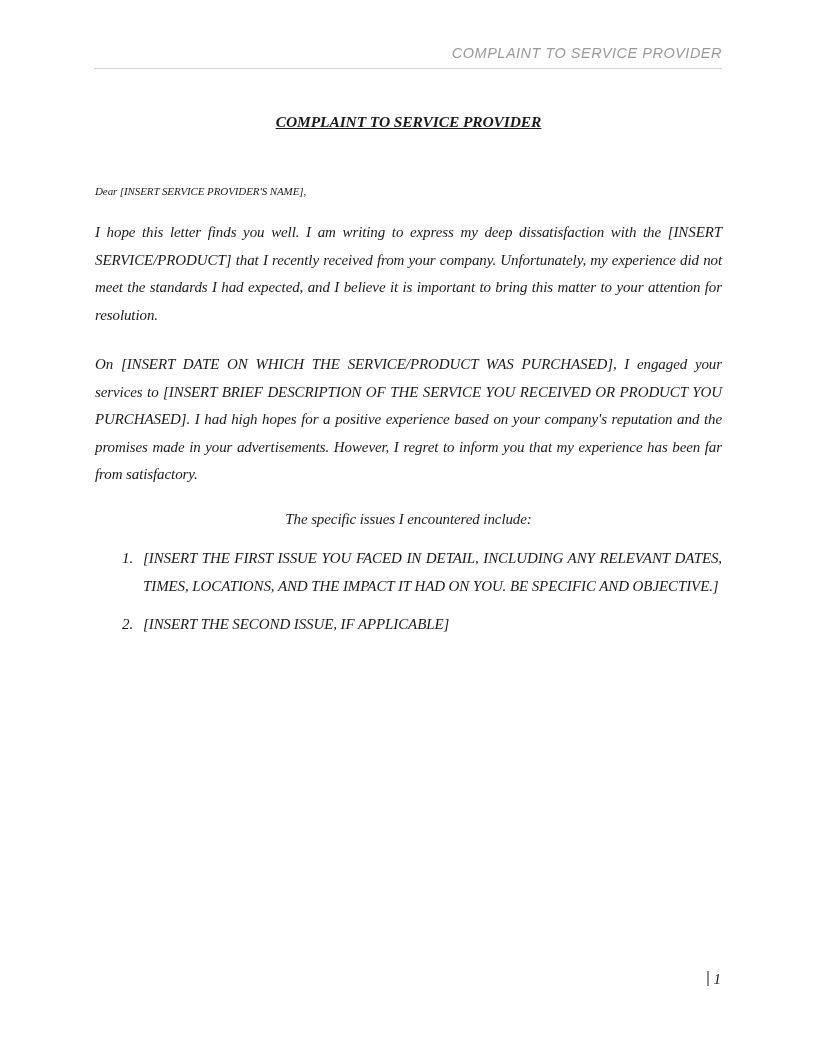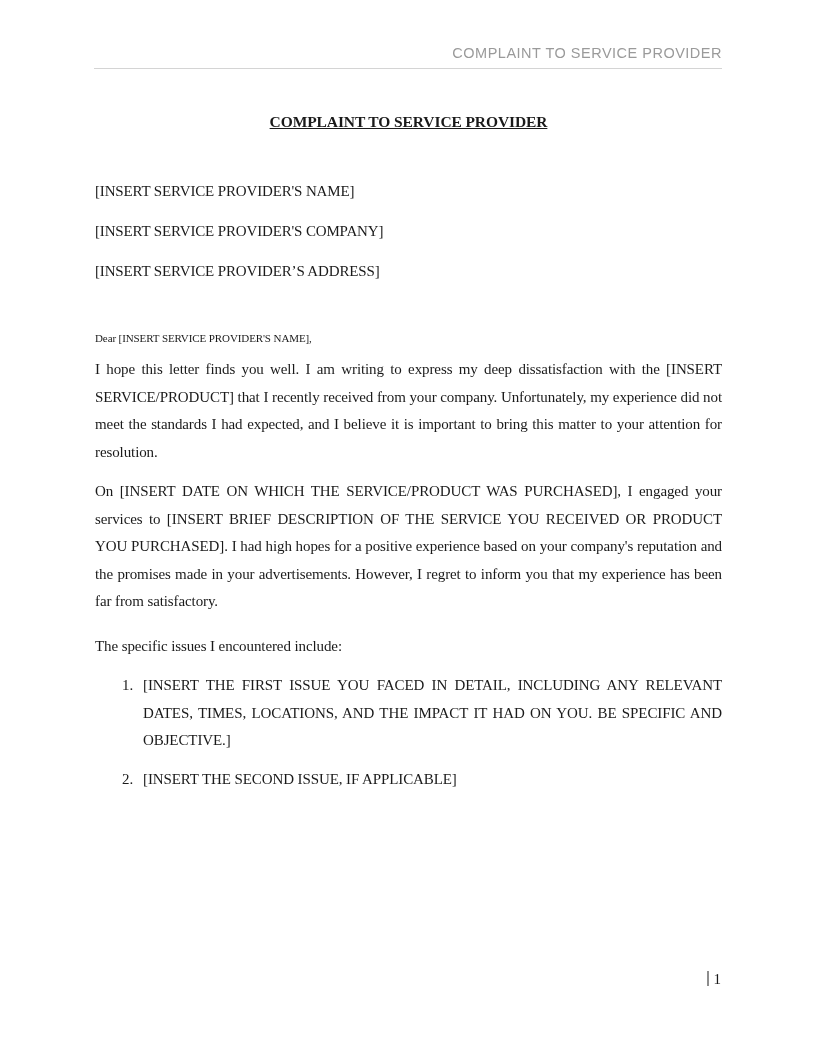--- a/index.html
+++ b/index.html
@@ -10,20 +10,21 @@
   }
 
   .page {
     position: relative;
     width: 816px;
     height: 1056px;
     background: #ffffff;
     overflow: hidden;
     font-family: "Liberation Serif", "DejaVu Serif", serif;
     color: #1a1a1a;
+    font-style: italic;
   }
 
   
   .doc-header {
     position: absolute;
     left: 94px;
     top: 44px;
     width: 628px;
     text-align: right;
   }
@@ -87,32 +88,33 @@
   }
 
   .salutation {
     margin: 53px 0 0 0;
     font-size: 11px;
     line-height: 1.1;
     letter-spacing: -0.1px;
   }
 
   .body-par {
-    margin: 12px 0 0 0;
+    margin: 22px 0 0 0;
     font-size: 15px;
     line-height: 27.5px;
     text-align: justify;
     letter-spacing: -0.1px;
   }
 
   .lead-in {
     margin: 17px 0 0 0;
     font-size: 15px;
     line-height: 27.5px;
     letter-spacing: -0.1px;
+    text-align: center;
   }
 
   ol.issues {
     margin: 12px 0 8px 0;
     padding: 0 0 0 48px;
     list-style: none;
     counter-reset: issue;
   }
 
   ol.issues > li {
@@ -169,25 +171,20 @@
 
   <div class="doc-header">
     <span class="header-text">COMPLAINT TO SERVICE PROVIDER</span>
   </div>
   <div class="header-rule"></div>
 
   <div class="content">
 
     <h1 class="doc-title">COMPLAINT TO SERVICE PROVIDER</h1>
 
-    <div class="recipient-block">
-      <p class="recipient-line">[INSERT SERVICE PROVIDER'S NAME]</p>
-      <p class="recipient-line">[INSERT  SERVICE PROVIDER'S COMPANY]</p>
-      <p class="recipient-line">[INSERT SERVICE PROVIDER’S ADDRESS]</p>
-    </div>
 
 
     <p class="salutation">Dear [INSERT SERVICE PROVIDER'S NAME],</p>
 
     <p class="body-par">I hope this letter finds you well. I am writing to express my deep dissatisfaction with the [INSERT SERVICE/PRODUCT] that I recently received from your company. Unfortunately, my experience did not meet the standards I had expected, and I believe it is important to bring this matter to your attention for resolution.</p>
 
     <p class="body-par">On [INSERT DATE ON WHICH THE SERVICE/PRODUCT WAS PURCHASED], I engaged your services to [INSERT BRIEF DESCRIPTION OF THE SERVICE YOU RECEIVED OR PRODUCT YOU PURCHASED]. I had high hopes for a positive experience based on your company's reputation and the promises made in your advertisements. However, I regret to inform you that my experience has been far from satisfactory.</p>
 
     <p class="lead-in">The specific issues I encountered include:</p>
 

